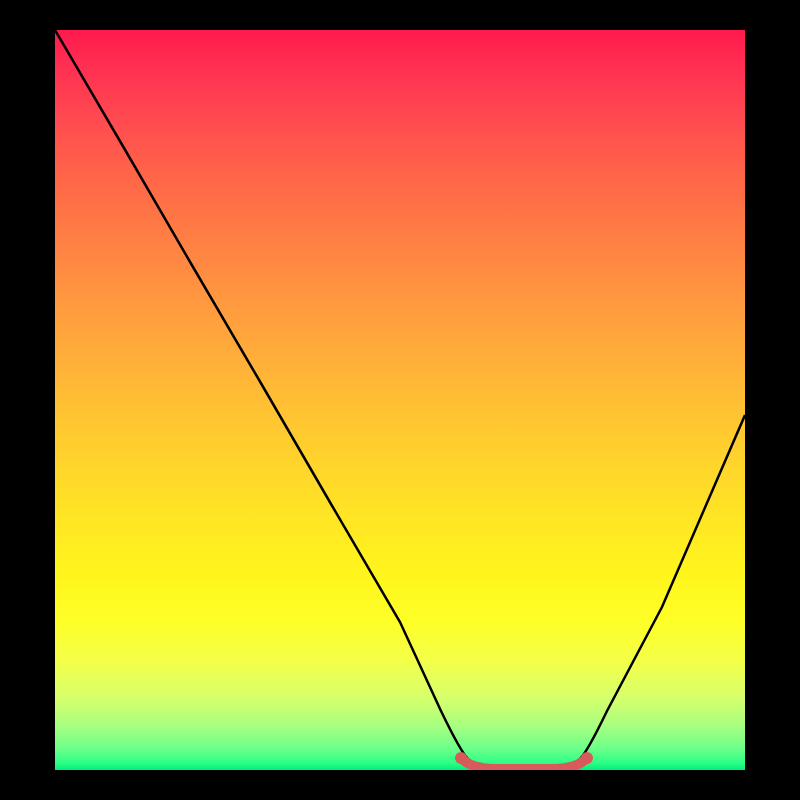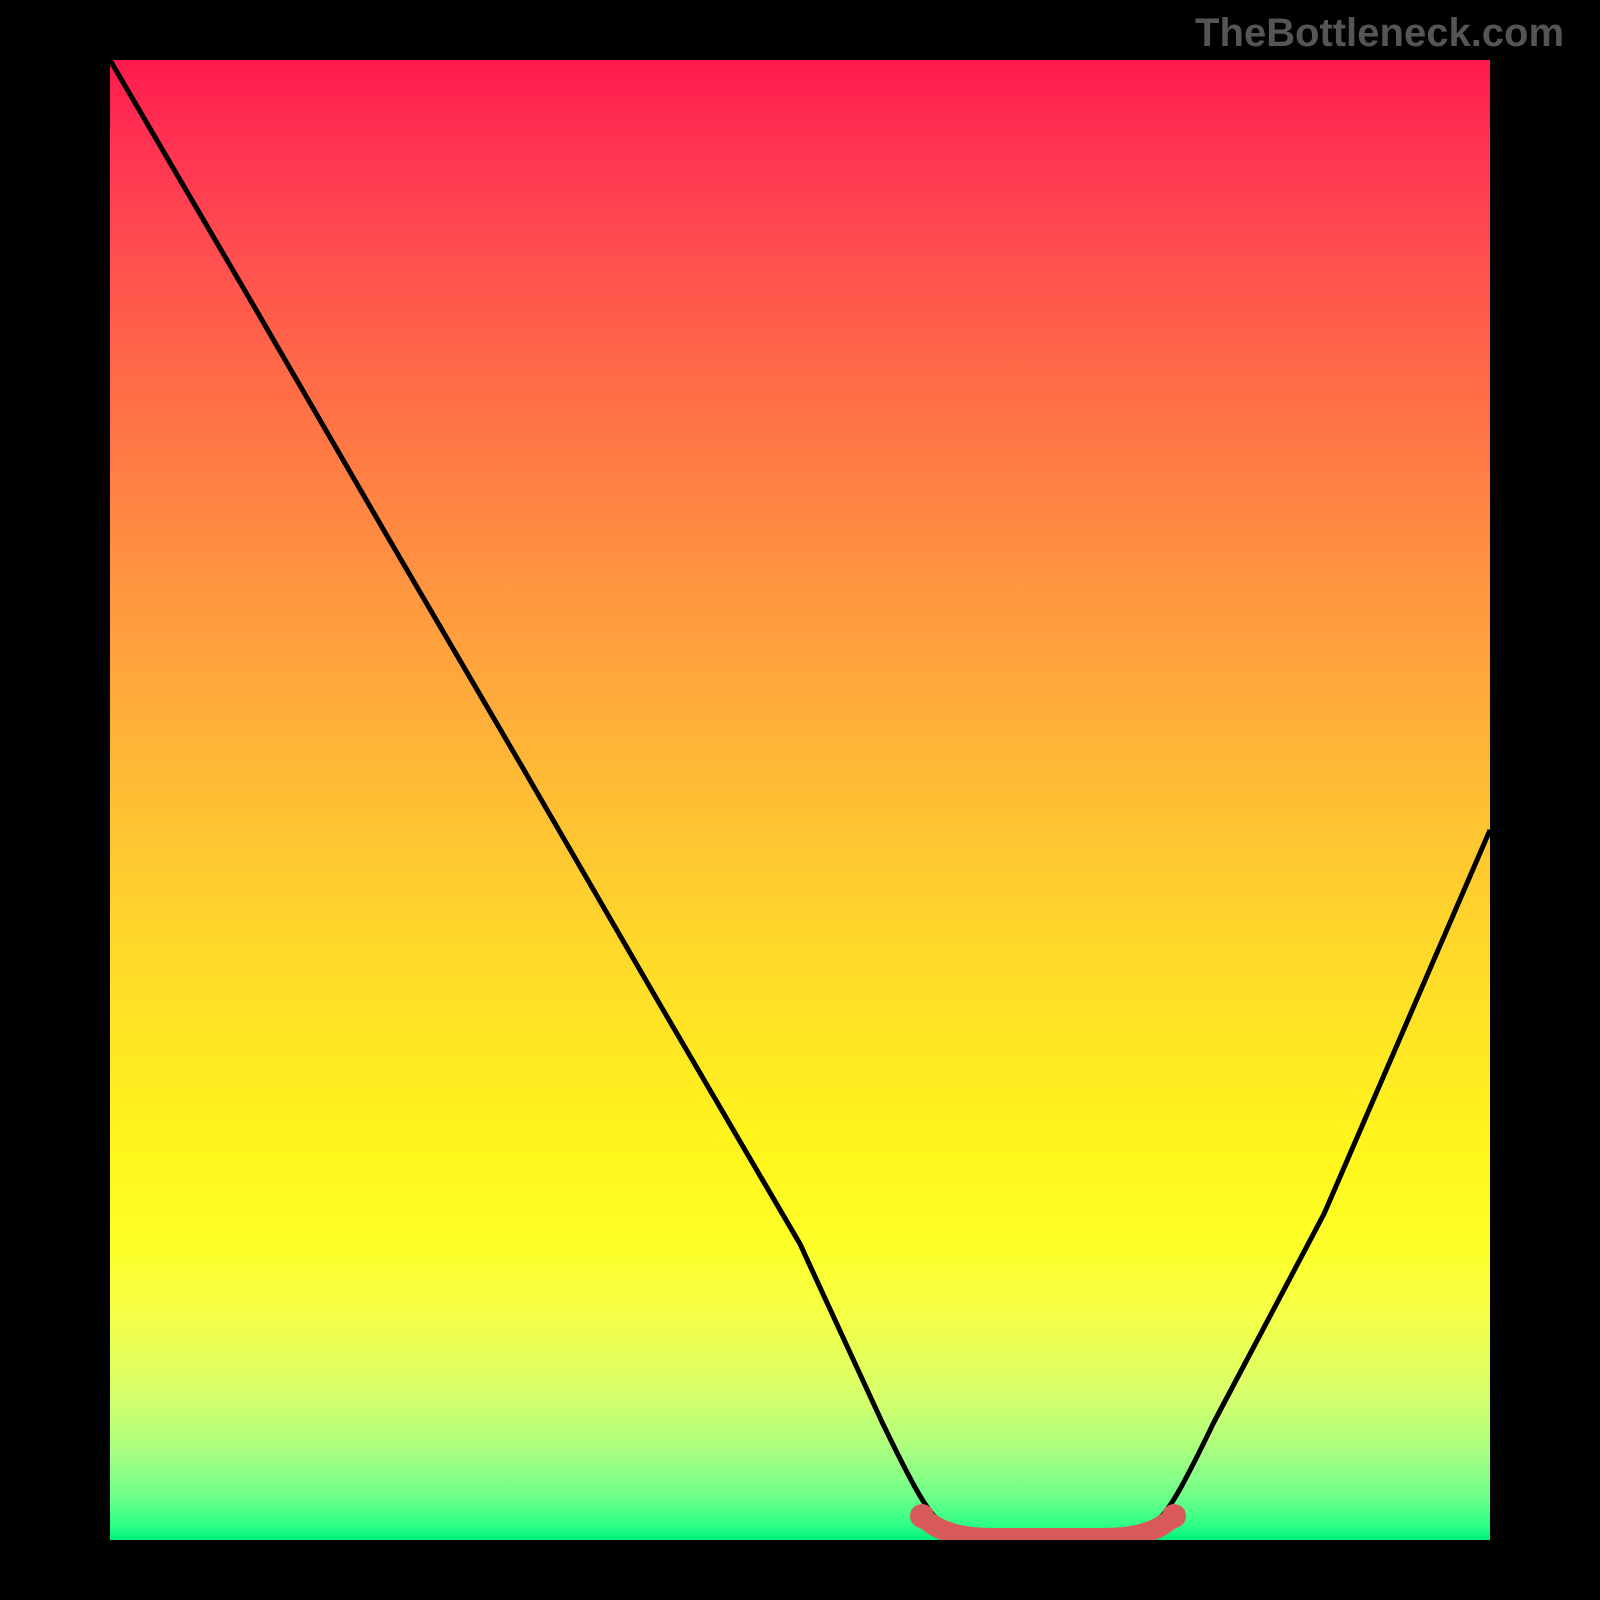--- a/index.html
+++ b/index.html
@@ -61,21 +61,20 @@
     position: absolute;
     inset: 0;
     width: 100%;
     height: 100%;
   }
 </style>
 </head>
 <body>
 
 <div class="outer">
-  <div class="watermark">TheBottleneck.com</div>
 
   <div class="plot-area">
     <div class="gradient-bg"></div>
 
     <svg class="curve" viewBox="0 0 690 740" preserveAspectRatio="none">
 
       <path fill="none" stroke="#000" stroke-width="2.5" d="M 0 0
                L 69 118
                L 138 237
                L 207 355

